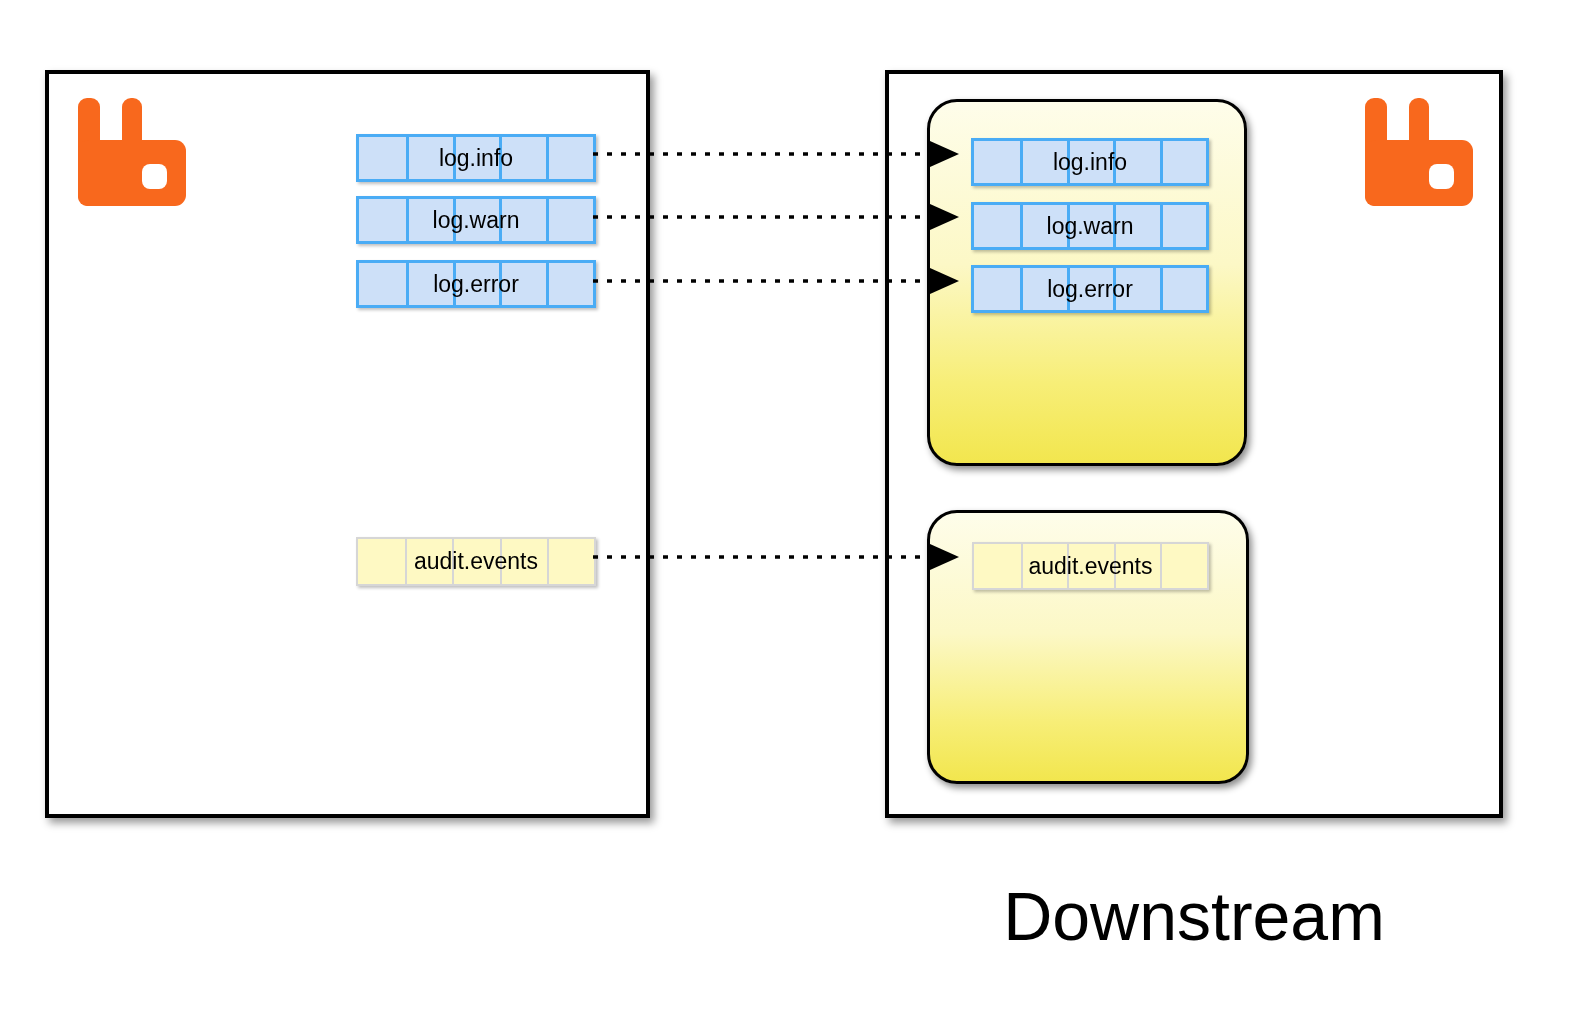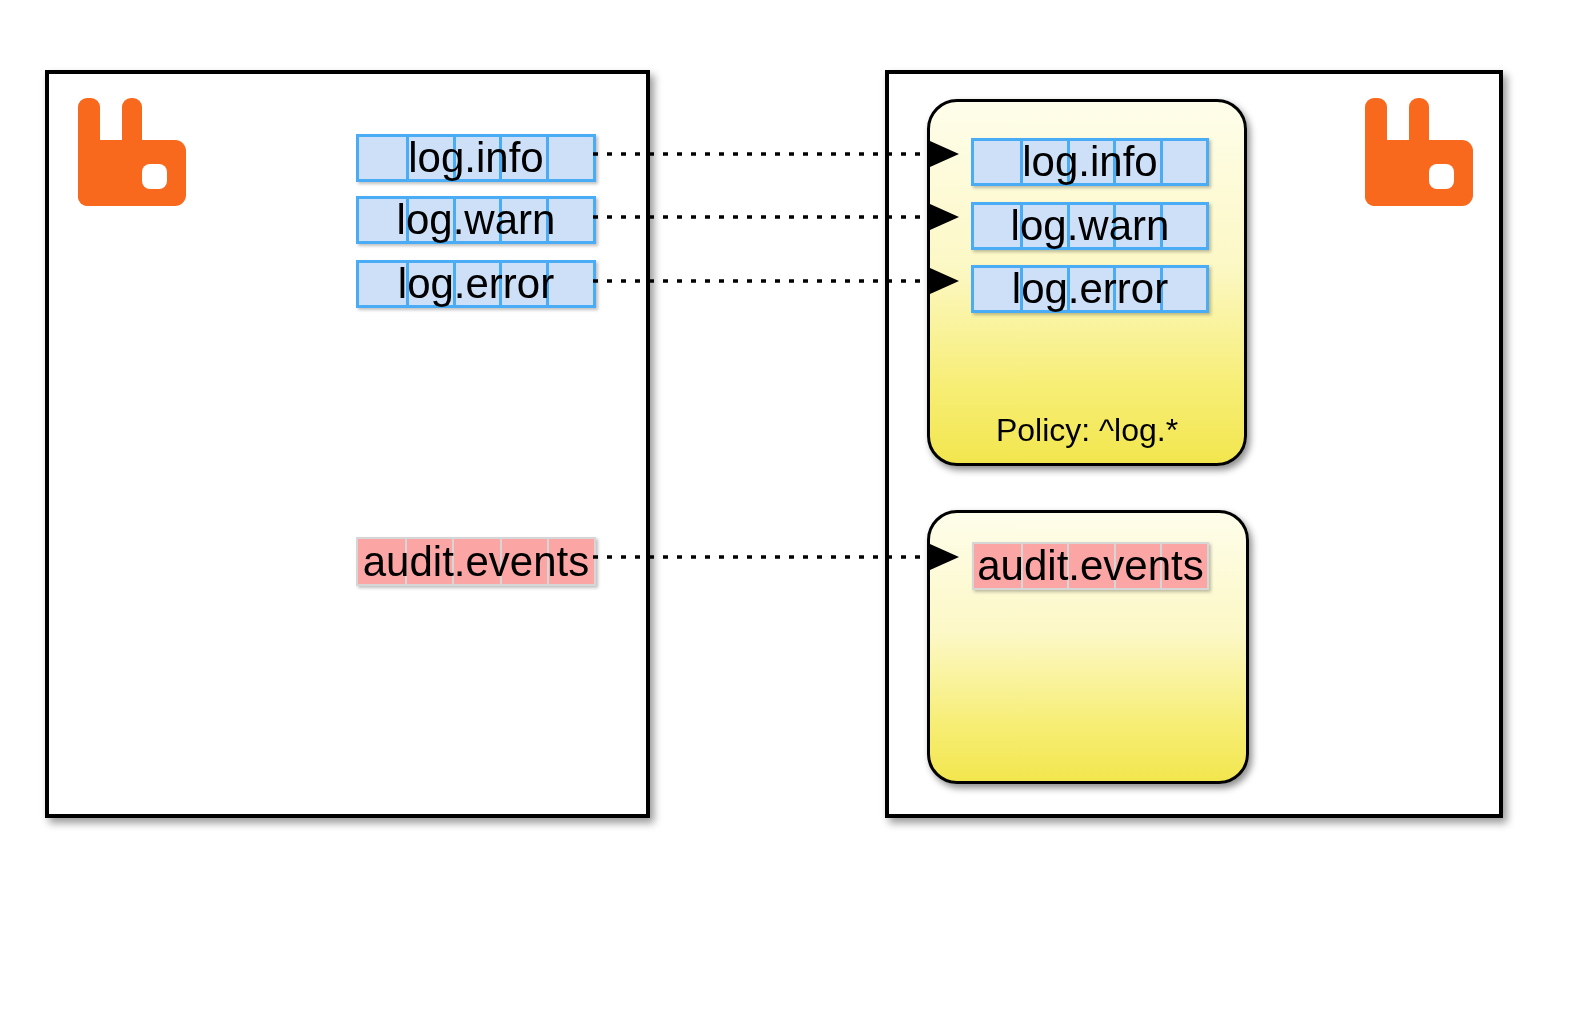--- a/index.html
+++ b/index.html
@@ -27,33 +27,33 @@
   .queue{
     position:absolute;
     box-sizing:border-box;
     box-shadow:2px 2px 3px rgba(0,0,0,0.25);
   }
   .queue.blue{
     background:#cde0f8;
     border:3px solid #4aacf5;
   }
   .queue.gray{
-    background:#fca5a5;
+    background:#fef9c3;
     border:2px solid #d6d6d6;
   }
   .queue .seg{
     position:absolute;top:0;bottom:0;width:3px;
   }
   .queue.blue .seg{background:#4aacf5;}
   .queue.gray .seg{background:#d6d6d6;width:2px;}
   .seg.s1{left:20%;} .seg.s2{left:40%;} .seg.s3{left:60%;} .seg.s4{left:80%;}
   .queue .qlabel{
     position:absolute;left:0;right:0;top:0;bottom:0;
     display:flex;align-items:center;justify-content:center;
-    font-size:42px;color:#000;white-space:nowrap;
+    font-size:23px;color:#000;white-space:nowrap;
     z-index:2;
   }
 
   .policy{
     position:absolute;
     box-sizing:border-box;
     border:3px solid #000;
     border-radius:30px;
     background:linear-gradient(180deg,#fefdea 0%,#fcf8c6 45%,#f7ee77 78%,#f2e64e 100%);
     box-shadow:3px 4px 7px rgba(0,0,0,0.45);
@@ -151,21 +151,20 @@
         <span class="seg s4"></span>
         <span class="qlabel">log.warn</span>
       </div>
       <div class="queue blue" style="left:41px;top:163px;width:238px;height:48px;">
         <span class="seg s1"></span>
         <span class="seg s2"></span>
         <span class="seg s3"></span>
         <span class="seg s4"></span>
         <span class="qlabel">log.error</span>
       </div>
-      <div class="plabel">Policy: ^log.*</div>
     </div>
 
     <div class="policy audit">
       <div class="queue gray" style="left:42px;top:29px;width:237px;height:48px;">
         <span class="seg s1"></span>
         <span class="seg s2"></span>
         <span class="seg s3"></span>
         <span class="seg s4"></span>
         <span class="qlabel">audit.events</span>
       </div>
@@ -180,14 +179,15 @@
       <line x1="593" y1="557" x2="931" y2="557"></line>
     </g>
     <g fill="#000">
       <polygon points="930,141 930,167 959,154"></polygon>
       <polygon points="930,204 930,230 959,217"></polygon>
       <polygon points="930,268 930,294 959,281"></polygon>
       <polygon points="930,544 930,570 959,557"></polygon>
     </g>
   </svg>
 
+  <div class="caption down">Downstream</div>
 
 </div>
 
 </body></html>

